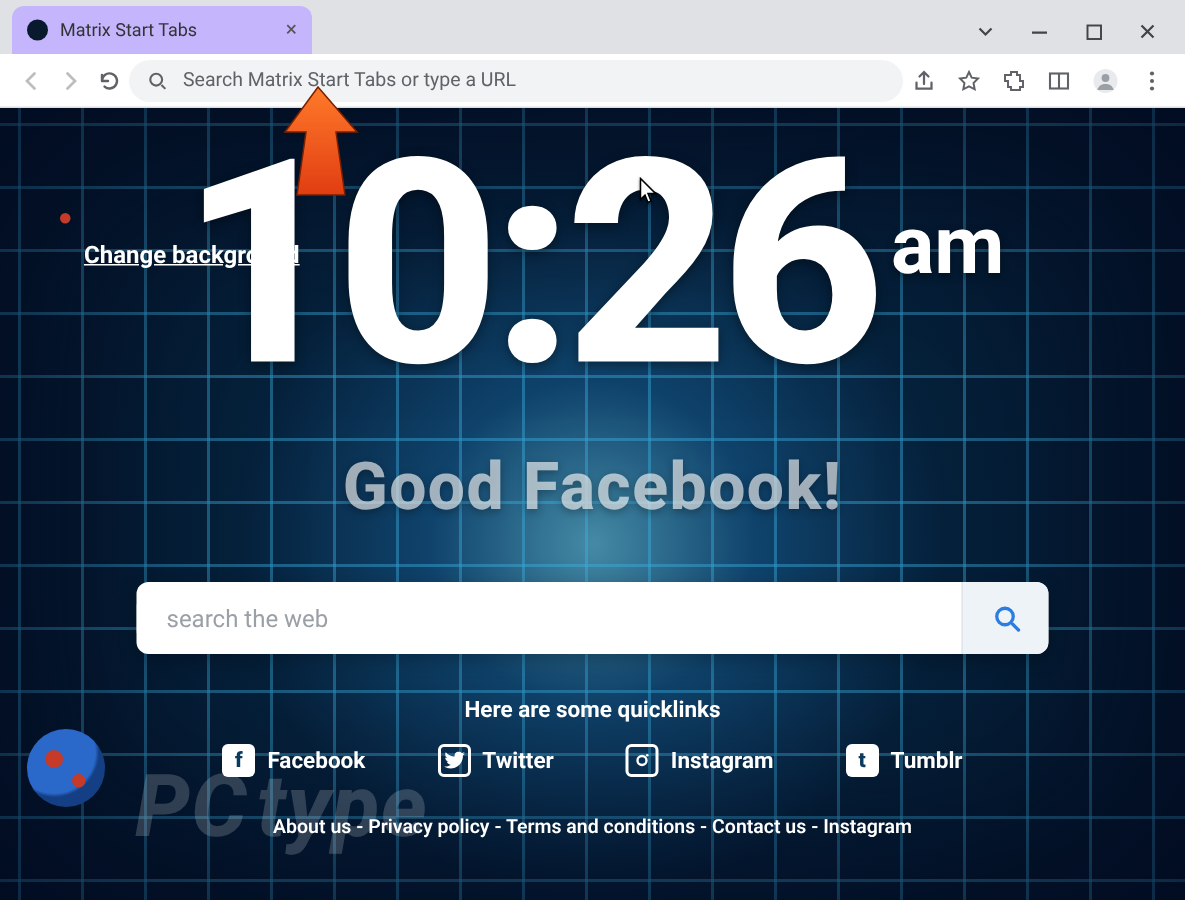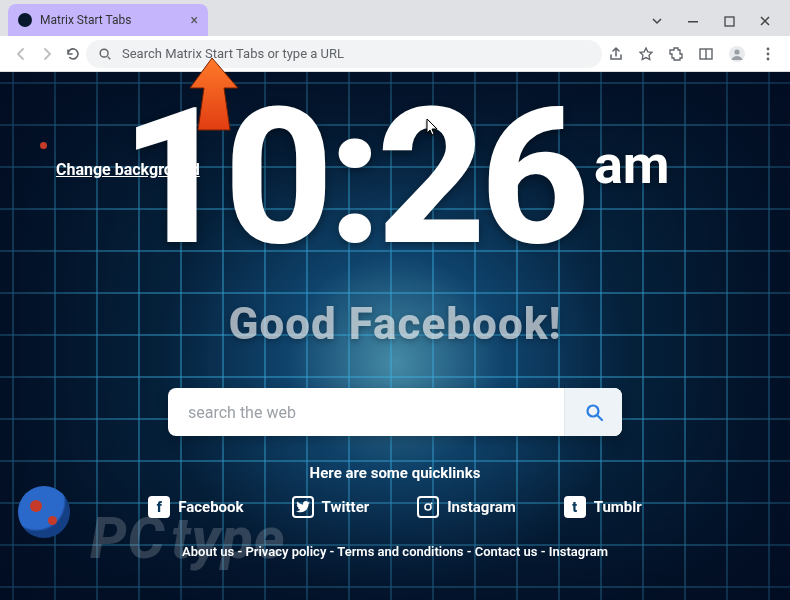--- a/index.html
+++ b/index.html
@@ -35,21 +35,21 @@
 .content { position: relative; z-index: 2; color: #fff; text-align: center; }
 
 .change-bg { position: absolute; left: 56px; top: 88px; color: #fff; text-decoration: underline; font-weight: 700; font-size: 16px; z-index: 3; }
 
 .clock { display: flex; align-items: center; justify-content: center; padding-top: 10px; }
 .time { font-size: 190px; font-weight: 800; letter-spacing: -6px; line-height: 1; text-shadow: 0 2px 8px rgba(0,0,0,0.4); }
 .ampm { font-size: 54px; font-weight: 700; margin-left: 10px; margin-bottom: 26px; text-shadow: 0 2px 6px rgba(0,0,0,0.4); }
 
 .greeting { font-size: 44px; font-weight: 800; color: rgba(255,255,255,0.62); margin-top: 26px; letter-spacing: 1px; text-shadow: 0 2px 6px rgba(0,0,0,0.3); }
 
-.searchbar { width: 454px; height: 48px; background: #fff; border-radius: 8px; margin: 38px auto 0; display: flex; align-items: center; overflow: hidden; box-shadow: 0 4px 12px rgba(0,0,0,0.25); }
+.searchbar { width: 608px; height: 48px; background: #fff; border-radius: 8px; margin: 38px auto 0; display: flex; align-items: center; overflow: hidden; box-shadow: 0 4px 12px rgba(0,0,0,0.25); }
 .searchbar input { flex: 1; border: none; outline: none; padding: 0 20px; font-size: 16px; color: #333; }
 .searchbar input::placeholder { color: #9aa0a6; }
 .search-btn { width: 58px; height: 100%; background: #eef3f8; display: flex; align-items: center; justify-content: center; cursor: pointer; border-left: 1px solid #e0e6ec; }
 
 .ql-head { margin-top: 28px; font-weight: 700; font-size: 15px; color: #fff; }
 .quicklinks { display: flex; justify-content: center; gap: 48px; margin-top: 14px; }
 .ql { display: flex; align-items: center; gap: 8px; color: #fff; font-weight: 700; font-size: 15px; }
 .ql-ic { width: 22px; height: 22px; background: #fff; border-radius: 4px; display: flex; align-items: center; justify-content: center; color: #0a3b5e; font-weight: 900; font-size: 14px; }
 
 .footer { margin-top: 26px; font-size: 13px; color: #fff; font-weight: 600; }

